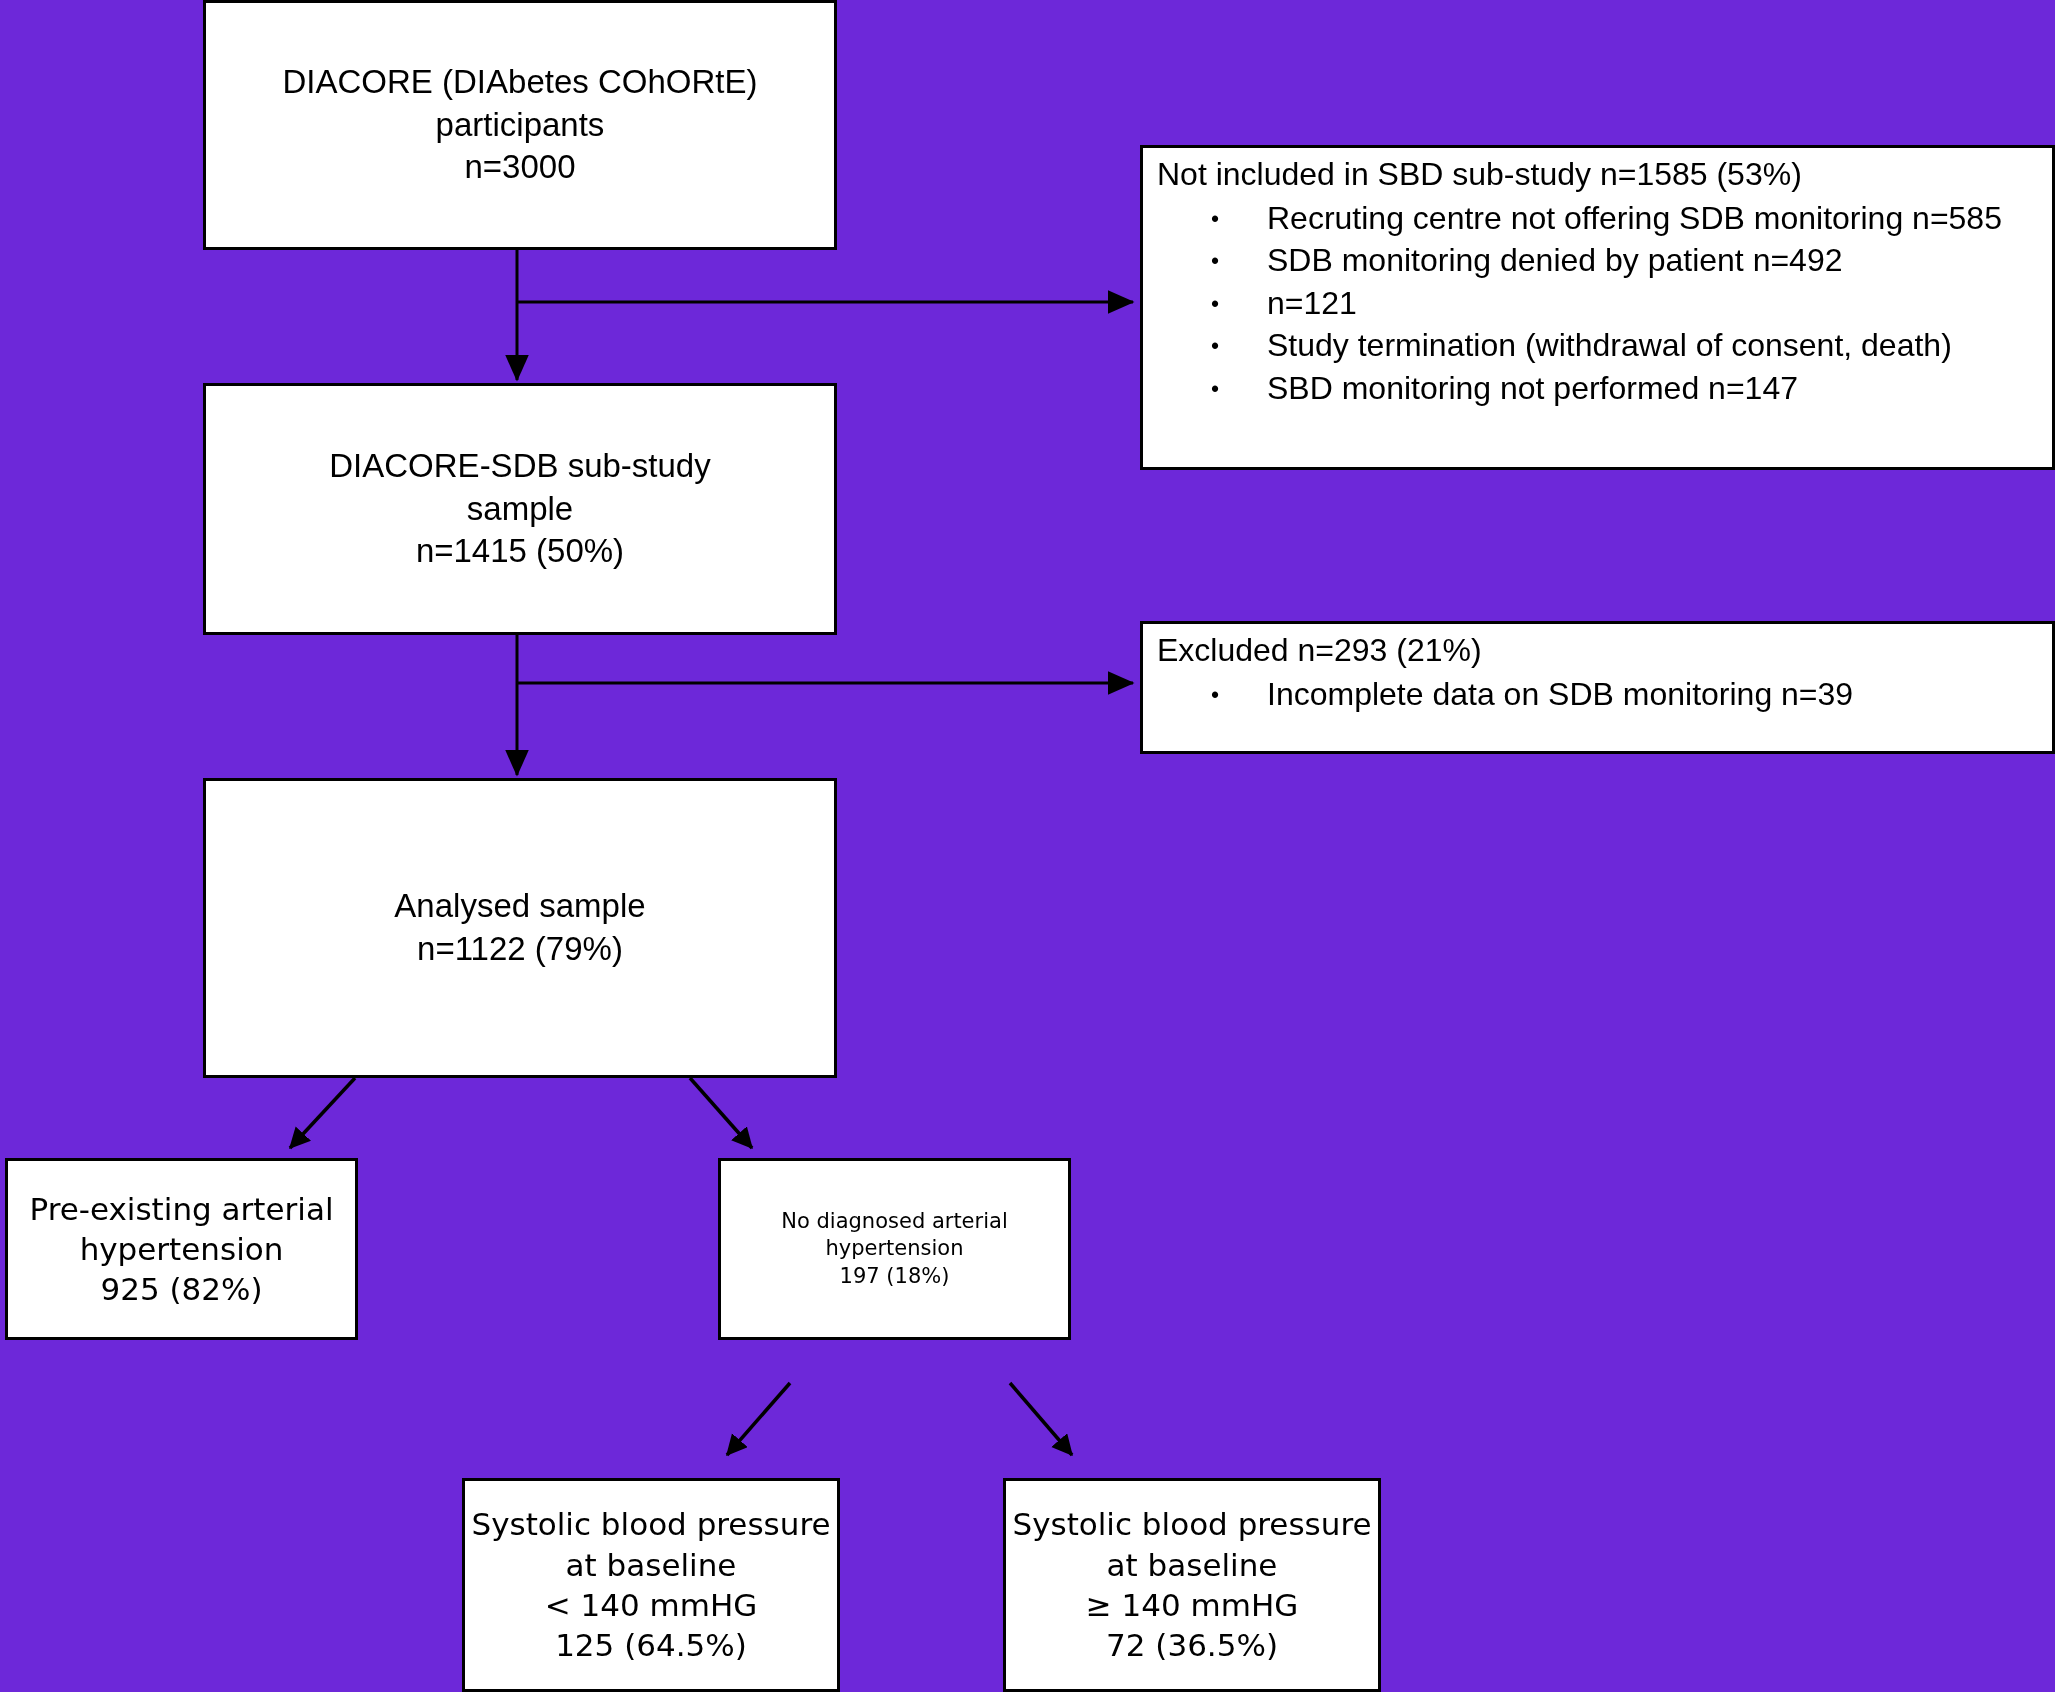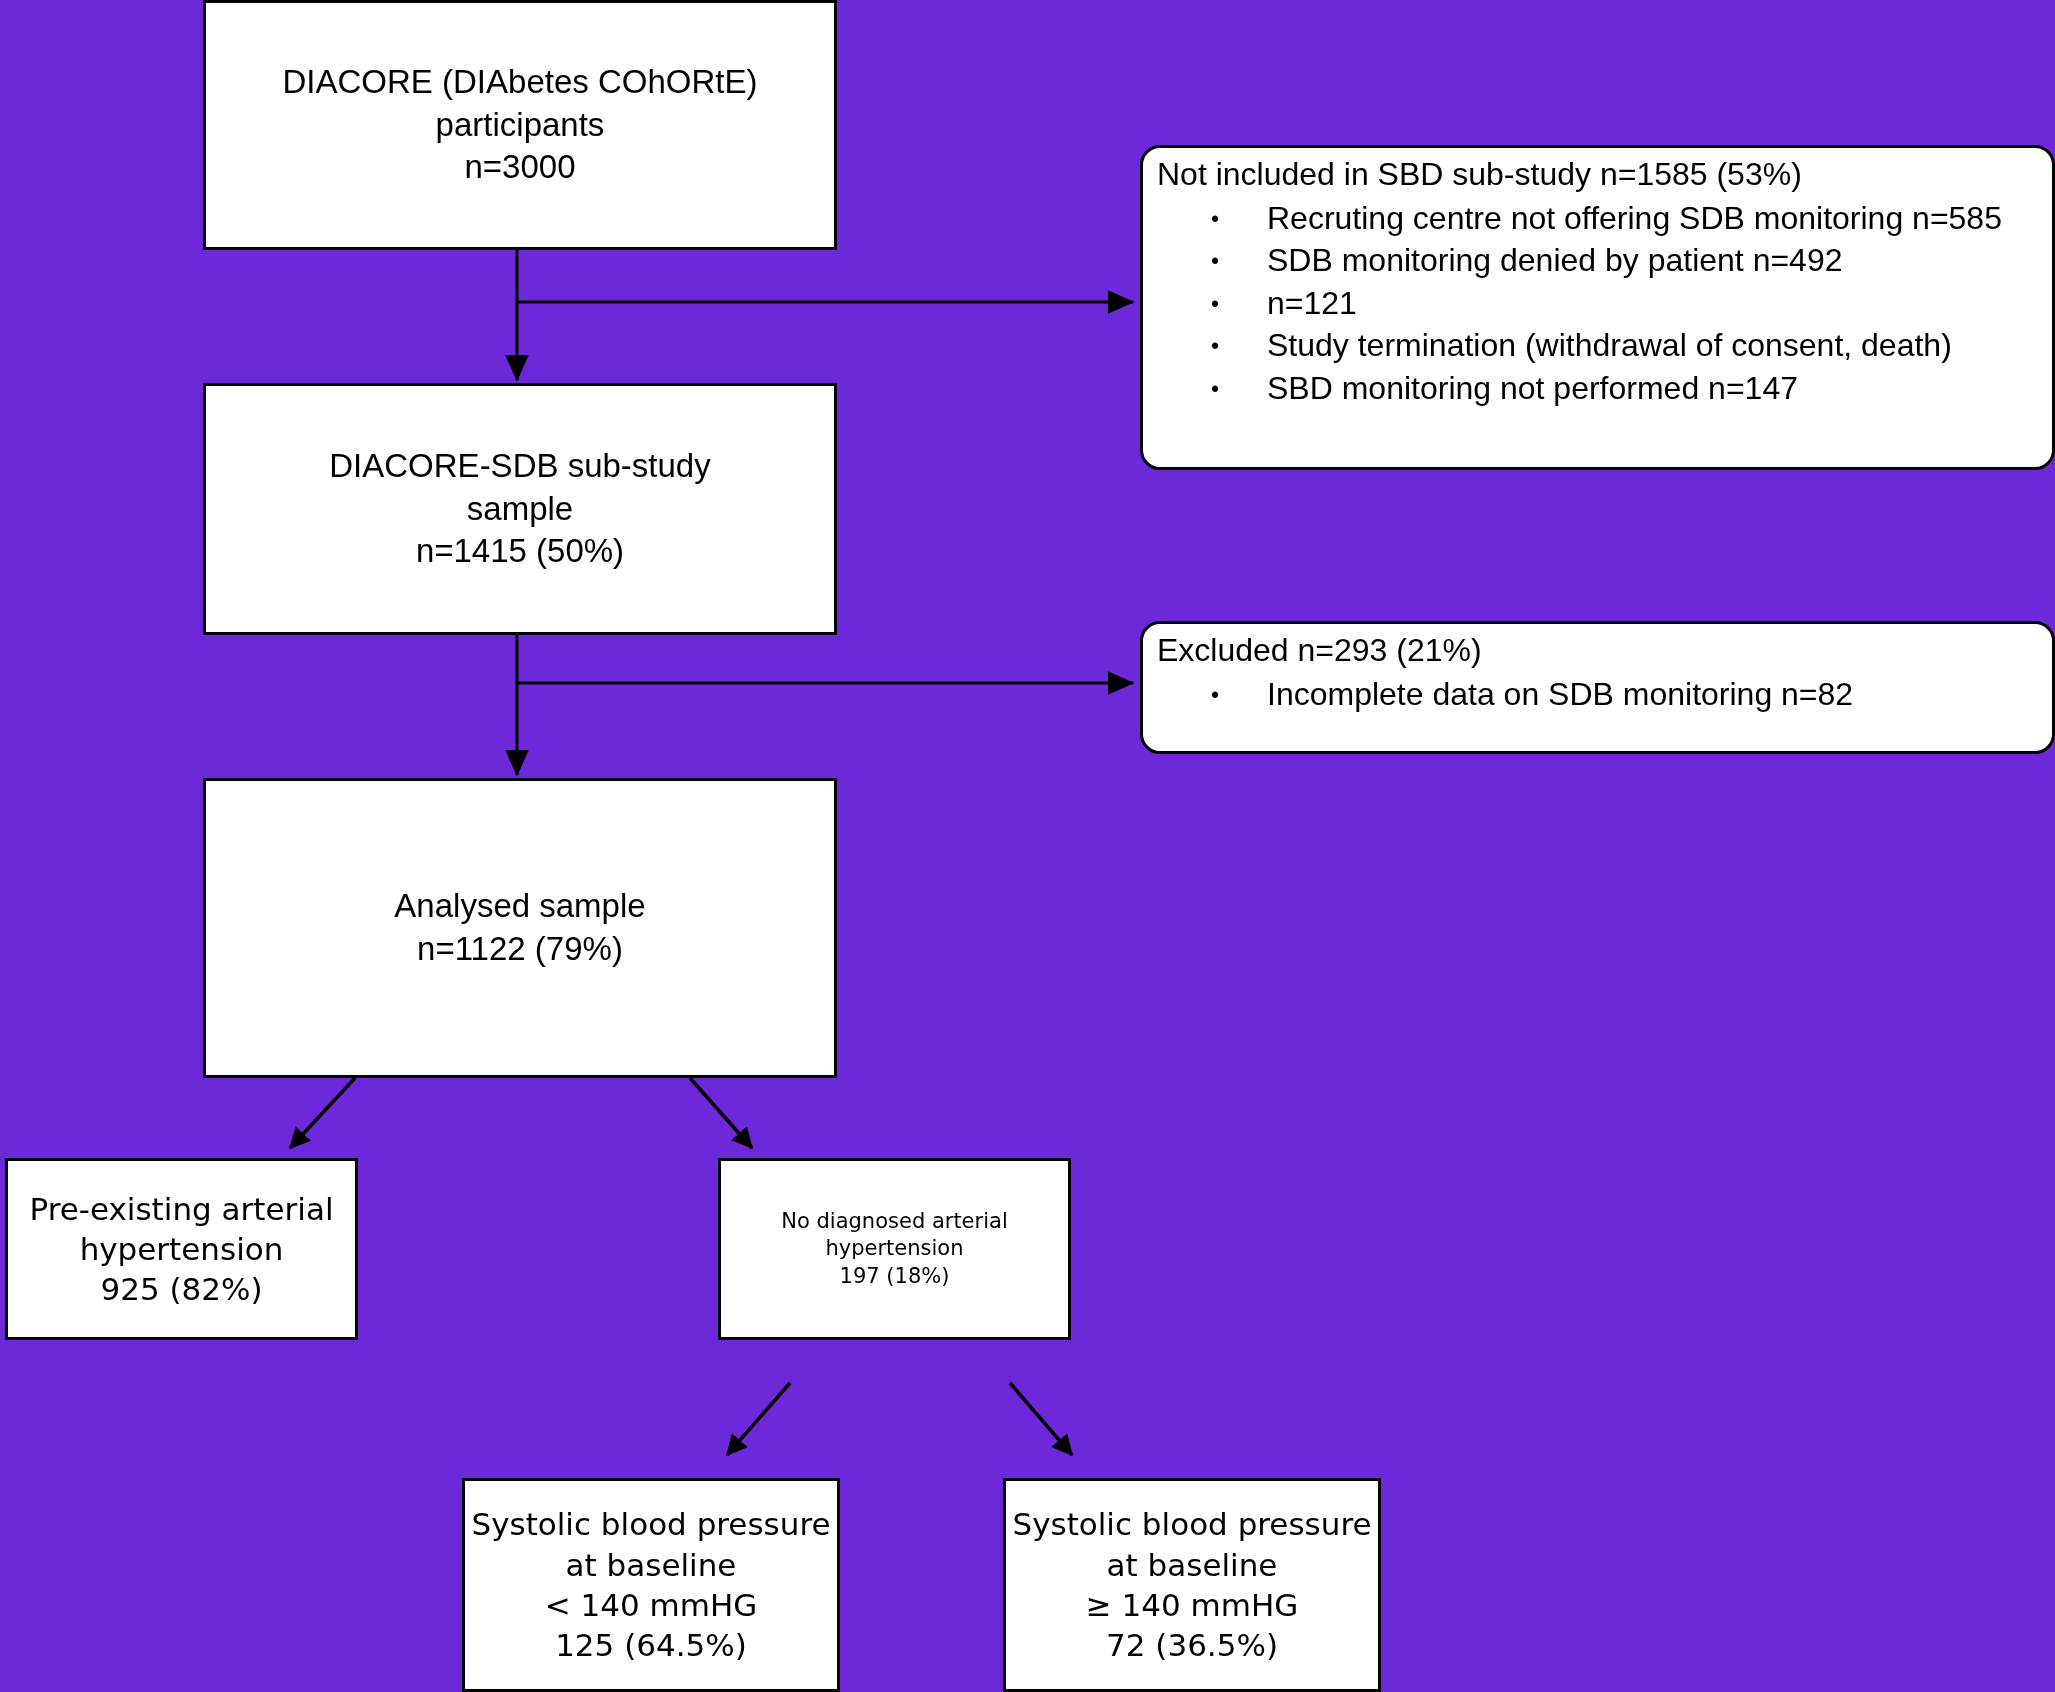--- a/index.html
+++ b/index.html
@@ -36,21 +36,20 @@
     flex-direction: column;
     justify-content: center;
     align-items: center;
     text-align: center;
     line-height: 1.30;
   }
   .node.left-align {
     align-items: flex-start;
     justify-content: flex-start;
     text-align: left;
-    border-radius: 20px;
   }
   
   .sans-grotesque {
     font-family: "Liberation Sans", sans-serif;
   }
   
   .sans-humanist {
     font-family: "DejaVu Sans", sans-serif;
   }
   .line {
@@ -146,21 +145,21 @@
   <div class="node sans-grotesque" style="left:203px; top:383px; width:634px; height:252px; font-size:33px;">
     <span class="line">DIACORE-SDB sub-study</span>
     <span class="line">sample</span>
     <span class="line">n=1415 (50%)</span>
   </div>
 
   <div class="node left-align sans-grotesque" style="left:1140px; top:621px; width:915px; height:133px; font-size:32px;">
     <span class="excl-title">Excluded n=293 (21%)</span>
     <ul class="bullet-list">
       <li class="bullet-item">
-        <span>Incomplete data on SDB monitoring n=82</span>
+        <span>Incomplete data on SDB monitoring n=39</span>
       </li>
     </ul>
   </div>
 
   <div class="node sans-grotesque" style="left:203px; top:778px; width:634px; height:300px; font-size:33px;">
     <span class="line">Analysed sample</span>
     <span class="line">n=1122 (79%)</span>
   </div>
 
   <div class="node sans-humanist" style="left:5px; top:1158px; width:353px; height:182px; font-size:31px;">

